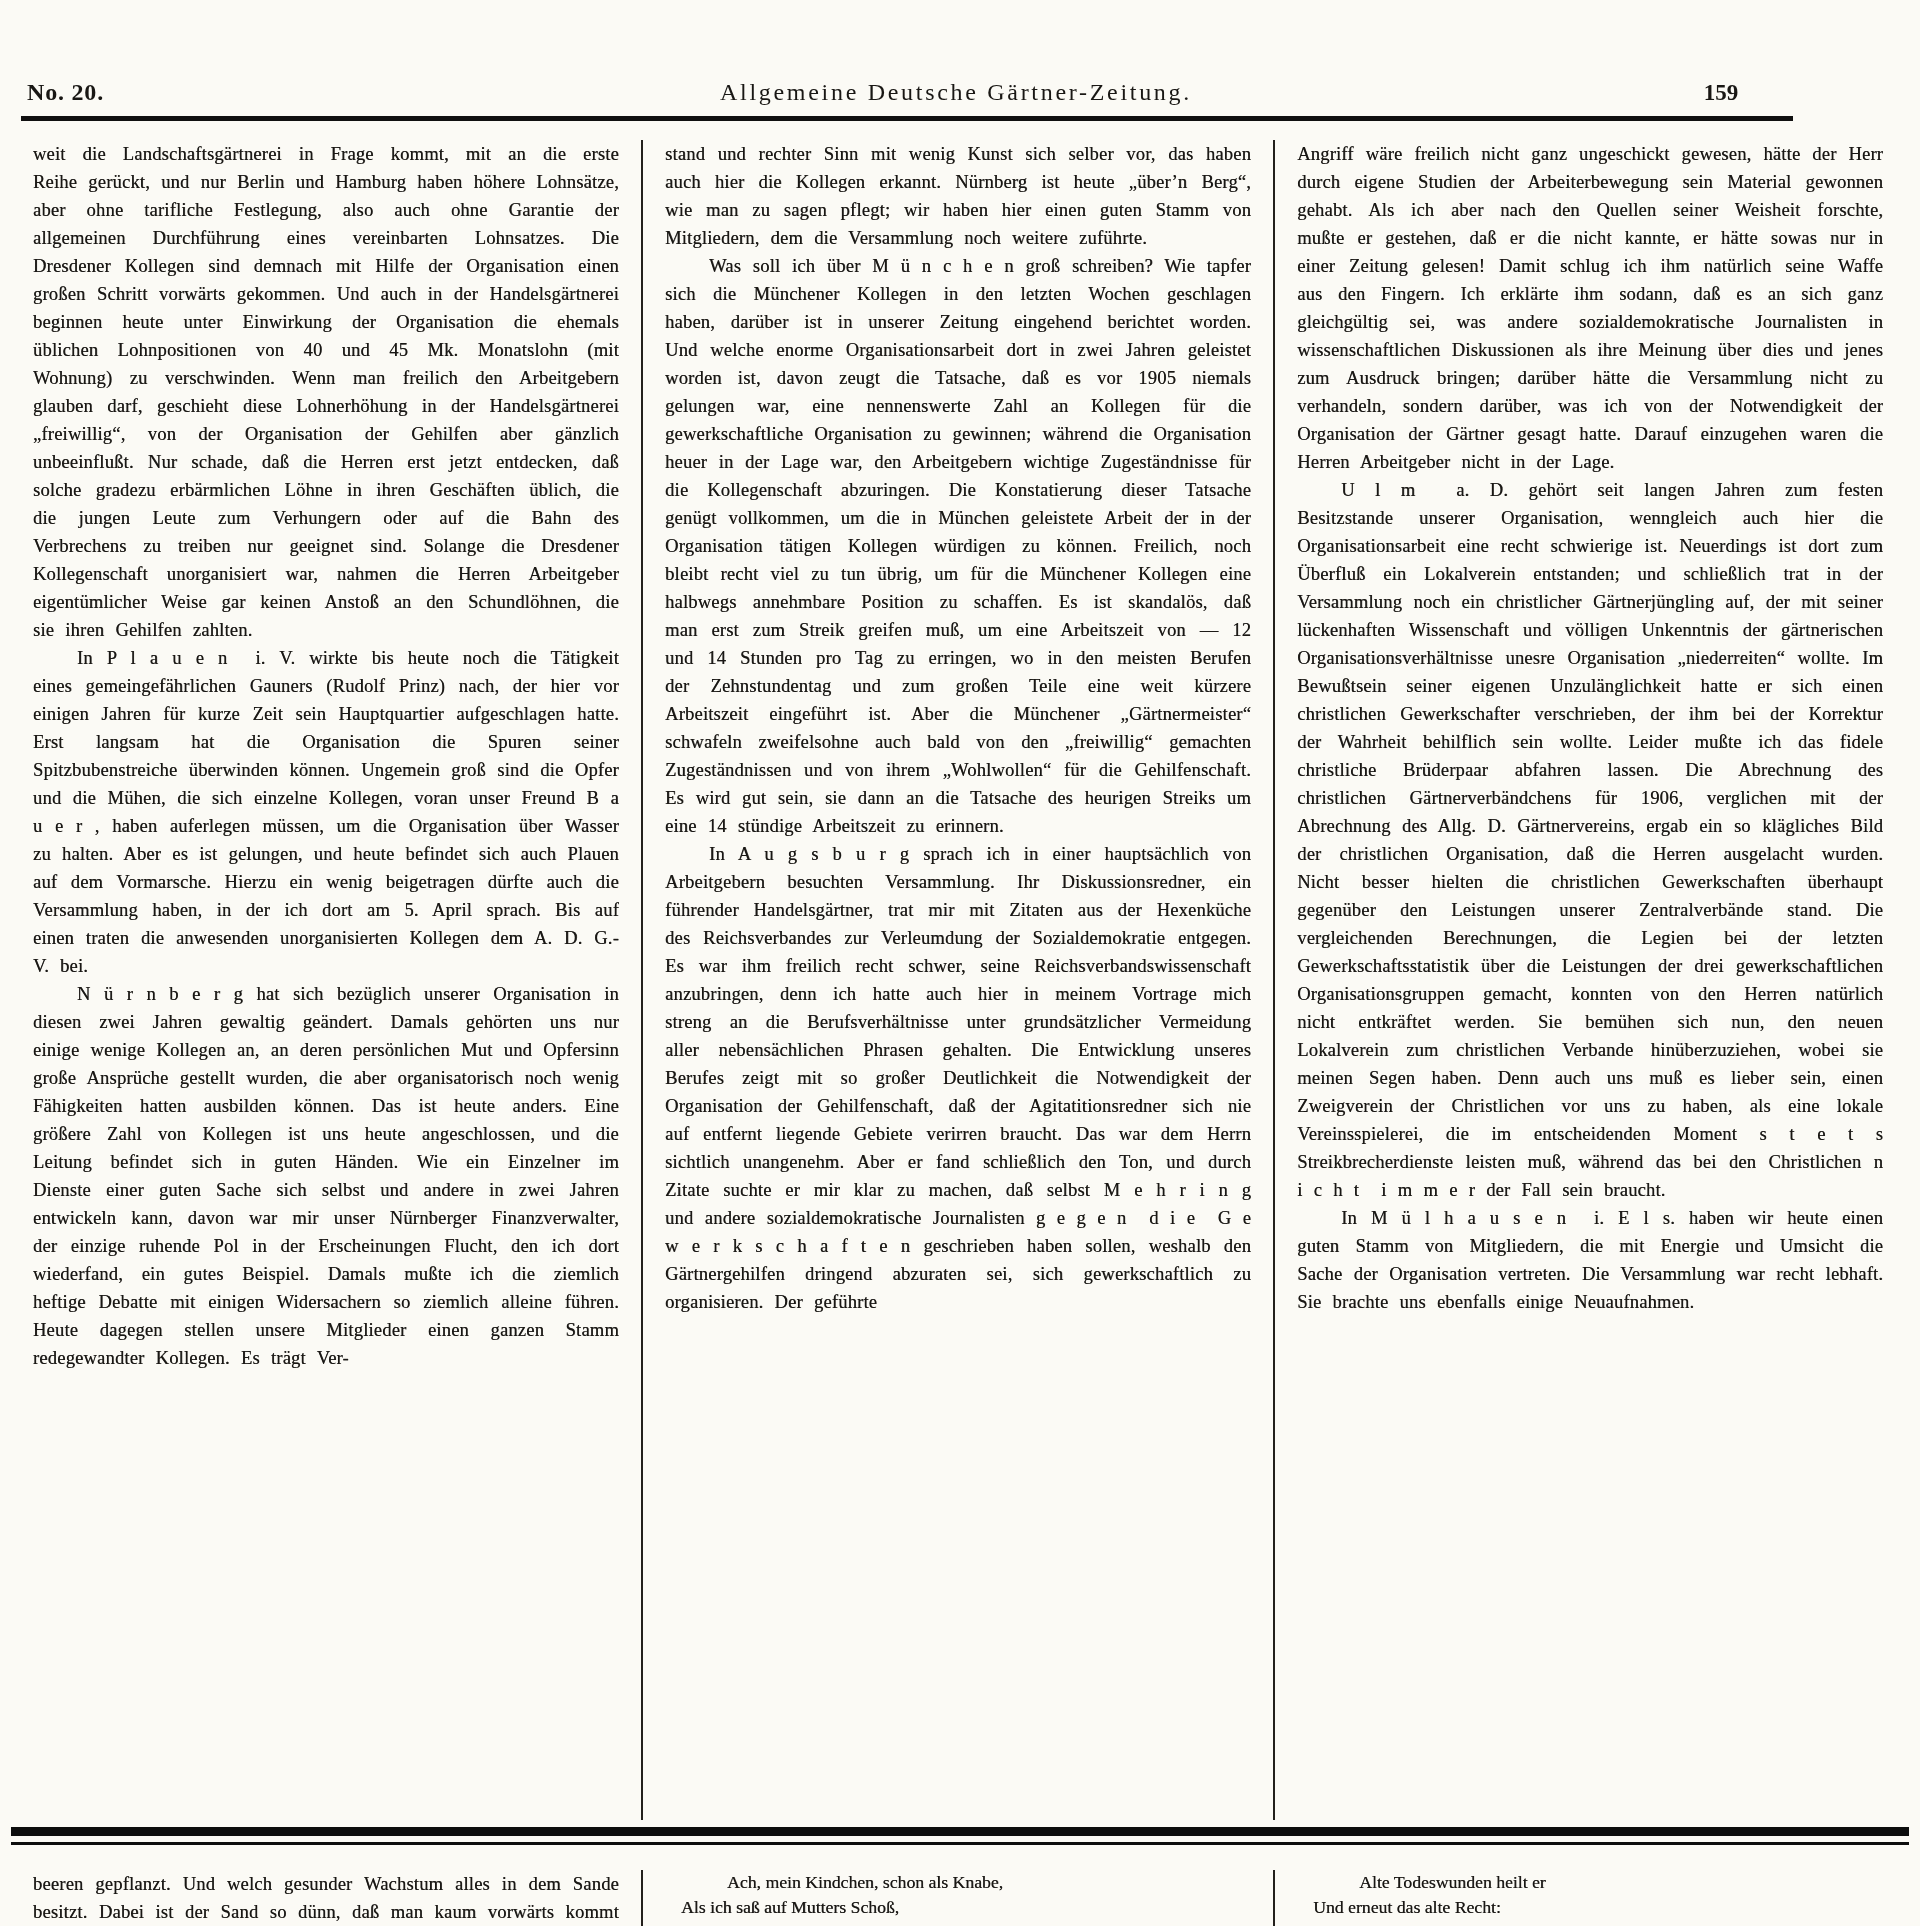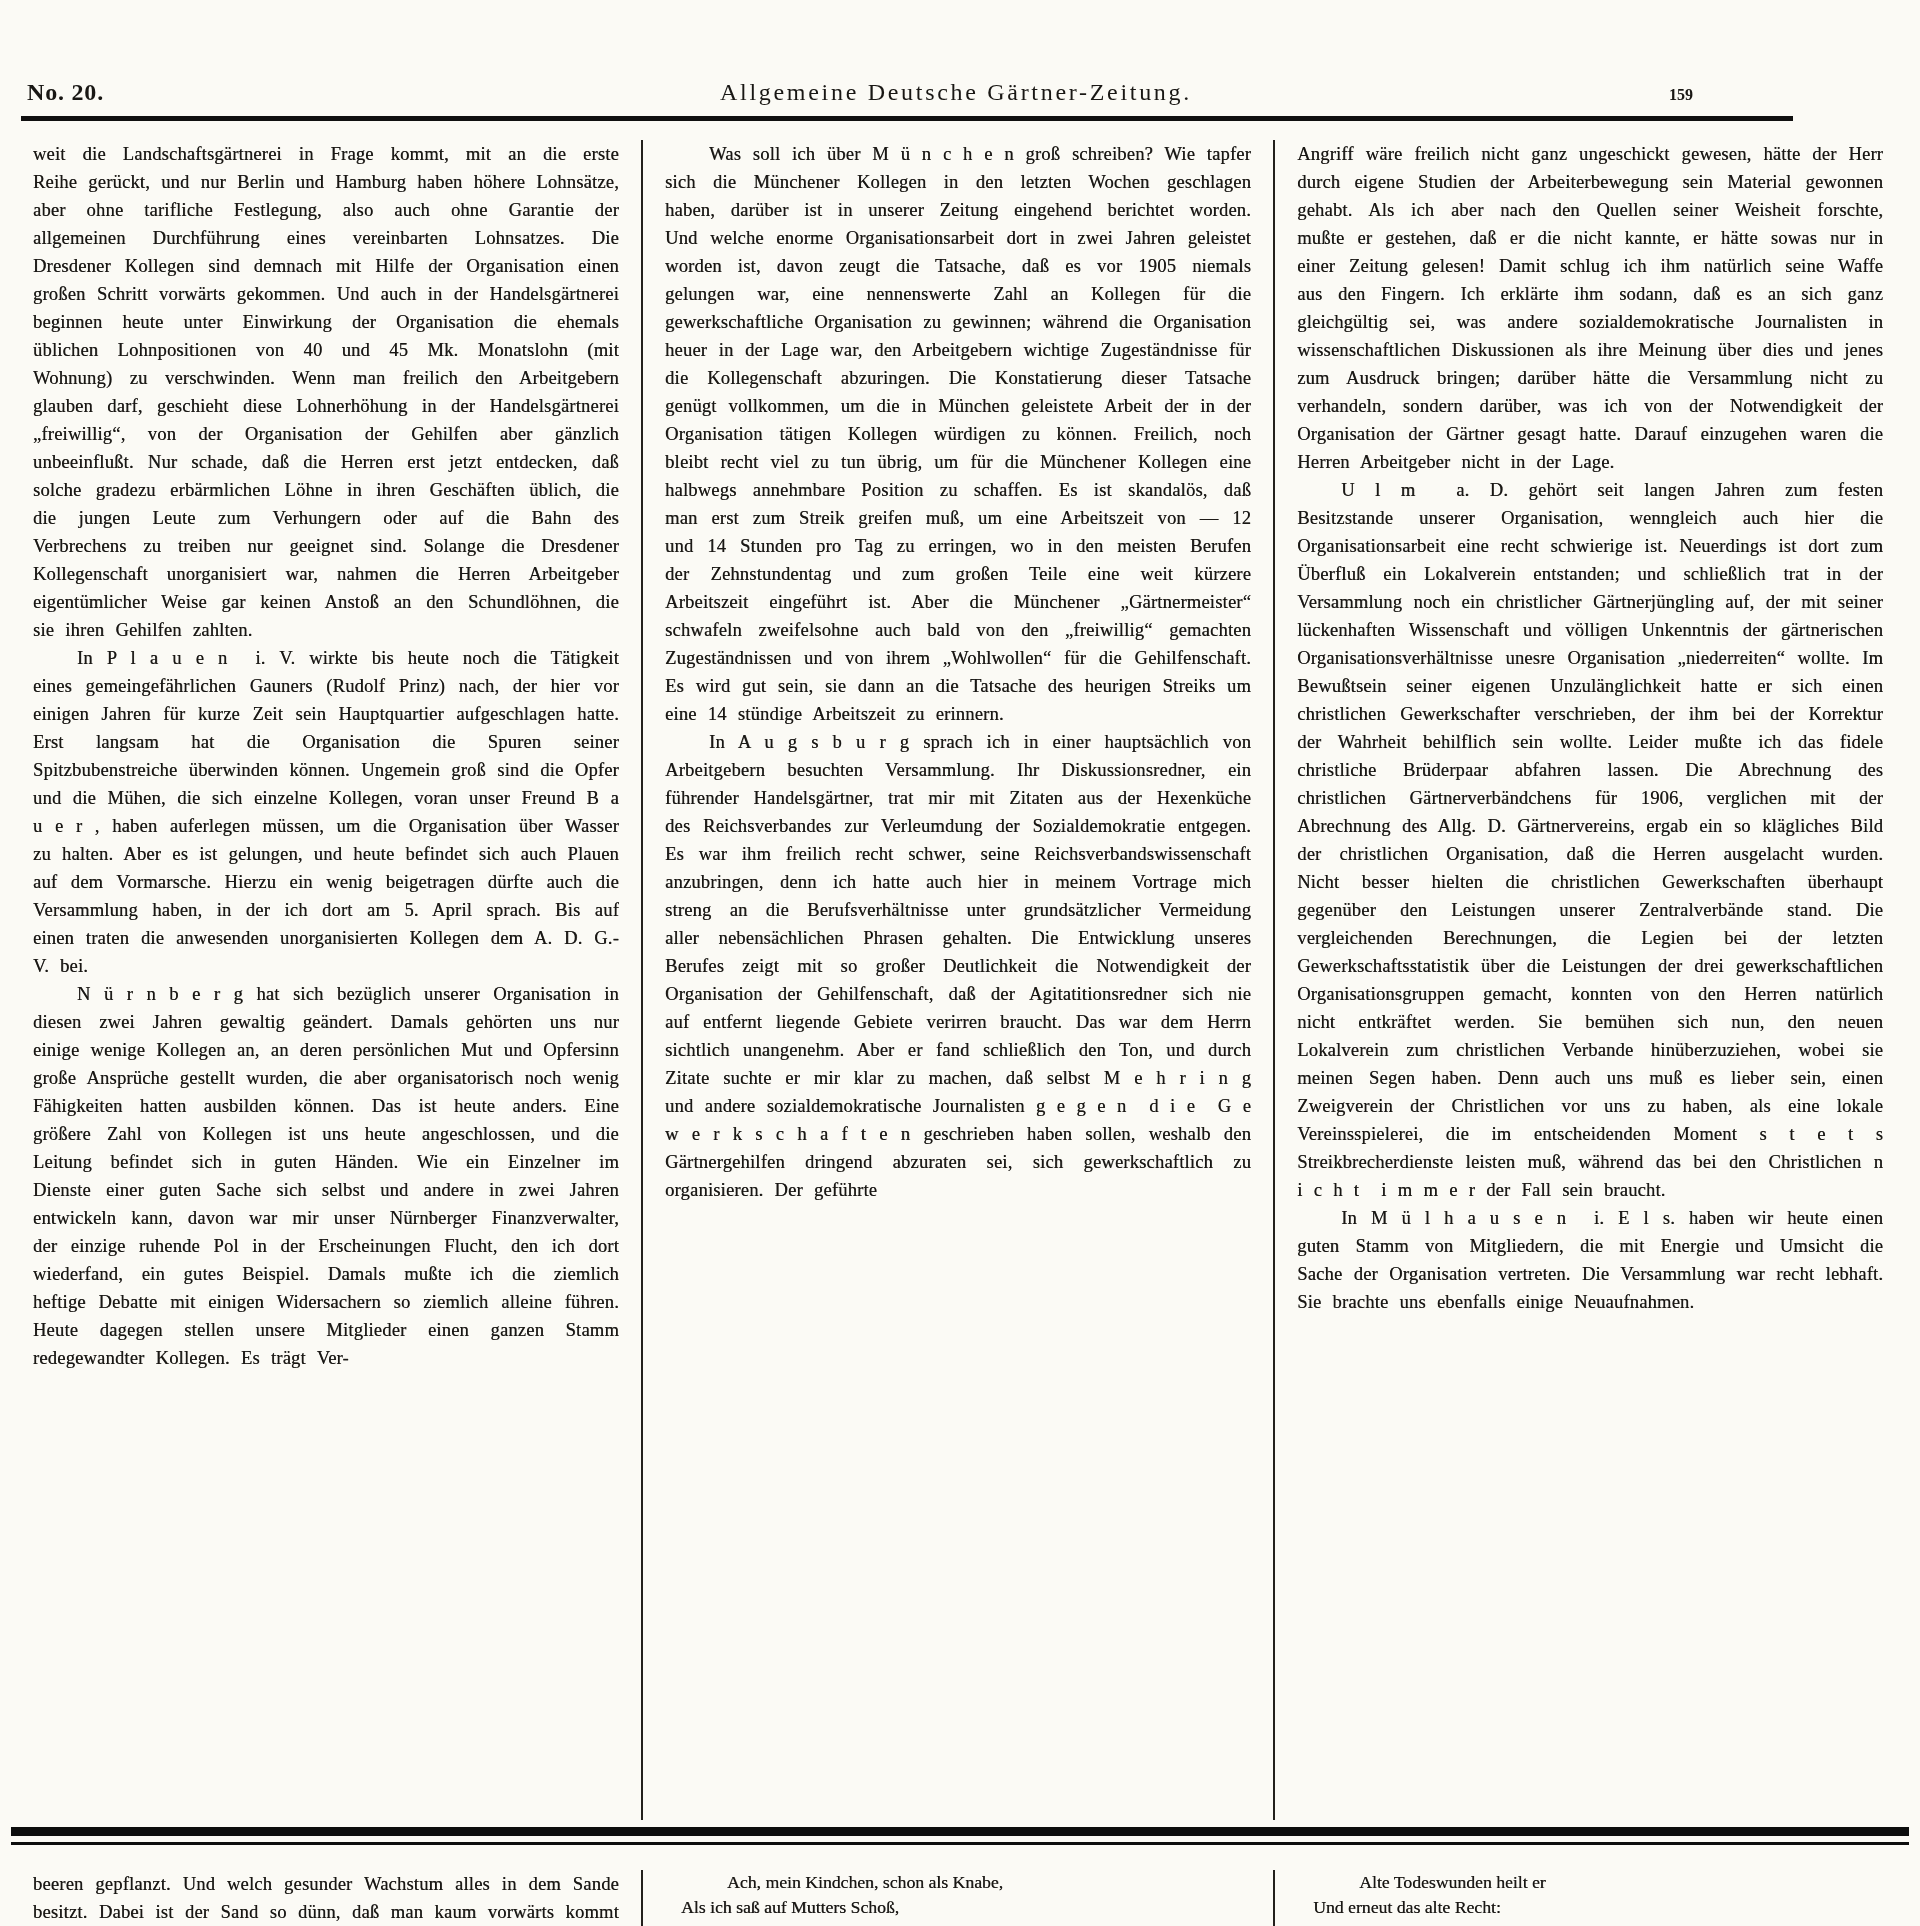--- a/index.html
+++ b/index.html
@@ -14,21 +14,21 @@
     box-sizing:border-box;
   }
   
   .header{
     display:flex;align-items:baseline;
     padding:39px 35px 0 27px;
     margin-top:40px;
   }
   .issue{flex:0 0 216px;font-size:24px;font-weight:bold;letter-spacing:0.8px;}
   .title{flex:1;text-align:center;font-size:24px;font-weight:normal;letter-spacing:2.7px;}
-  .pageno{flex:0 0 216px;text-align:left;font-size:16px;font-weight:bold;padding-right:112px;box-sizing:border-box;font-family:Liberation Serif, serif;}
+  .pageno{flex:0 0 216px;text-align:center;font-size:23px;font-weight:bold;padding-right:112px;box-sizing:border-box;font-family:Liberation Serif, serif;}
   .header-rule{
     margin:10px 127px 0 21px;
     height:5px;background:#101010;
   }
   
   .cols{display:flex;box-sizing:border-box;padding:18.5px 0 0 33px;overflow:hidden;}
   .section-top{height:1699px;}
   .section-bottom{height:813px;padding-top:25px;}
   .col{flex:0 0 586px;overflow:hidden;}
   .vrule{flex:0 0 1.5px;background:#23201c;margin:0 22.3px;align-self:stretch;}
@@ -71,20 +71,21 @@
   <div class="header-rule"></div>
 
   <div class="cols section-top">
     <div class="col">
         <p class="para">weit die Landschaftsgärtnerei in Frage kommt, mit an die erste Reihe gerückt, und nur Berlin und Hamburg haben höhere Lohnsätze, aber ohne tarifliche Festlegung, also auch ohne Garantie der allgemeinen Durchführung eines vereinbarten Lohnsatzes. Die Dresdener Kollegen sind demnach mit Hilfe der Organisation einen großen Schritt vorwärts gekommen. Und auch in der Handelsgärtnerei beginnen heute unter Einwirkung der Organisation die ehemals üblichen Lohnpositionen von 40 und 45 Mk. Monatslohn (mit Wohnung) zu verschwinden. Wenn man freilich den Arbeitgebern glauben darf, geschieht diese Lohnerhöhung in der Handelsgärtnerei „freiwillig“, von der Organisation der Gehilfen aber gänzlich unbeeinflußt. Nur schade, daß die Herren erst jetzt entdecken, daß solche gradezu erbärmlichen Löhne in ihren Geschäften üblich, die die jungen Leute zum Verhungern oder auf die Bahn des Verbrechens zu treiben nur geeignet sind. Solange die Dresdener Kollegenschaft unorganisiert war, nahmen die Herren Arbeitgeber eigentümlicher Weise gar keinen Anstoß an den Schundlöhnen, die sie ihren Gehilfen zahlten.</p>
         <p class="para indent">In P l a u e n &nbsp;i. V. wirkte bis heute noch die Tätigkeit eines gemeingefährlichen Gauners (Rudolf Prinz) nach, der hier vor einigen Jahren für kurze Zeit sein Hauptquartier aufgeschlagen hatte. Erst langsam hat die Organisation die Spuren seiner Spitzbubenstreiche überwinden können. Ungemein groß sind die Opfer und die Mühen, die sich einzelne Kollegen, voran unser Freund B a u e r , haben auferlegen müssen, um die Organisation über Wasser zu halten. Aber es ist gelungen, und heute befindet sich auch Plauen auf dem Vormarsche. Hierzu ein wenig beigetragen dürfte auch die Versammlung haben, in der ich dort am 5. April sprach. Bis auf einen traten die anwesenden unorganisierten Kollegen dem A. D. G.-V. bei.</p>
         <p class="para indent">N ü r n b e r g hat sich bezüglich unserer Organisation in diesen zwei Jahren gewaltig geändert. Damals gehörten uns nur einige wenige Kollegen an, an deren persönlichen Mut und Opfersinn große Ansprüche gestellt wurden, die aber organisatorisch noch wenig Fähigkeiten hatten ausbilden können. Das ist heute anders. Eine größere Zahl von Kollegen ist uns heute angeschlossen, und die Leitung befindet sich in guten Händen. Wie ein Einzelner im Dienste einer guten Sache sich selbst und andere in zwei Jahren entwickeln kann, davon war mir unser Nürnberger Finanzverwalter, der einzige ruhende Pol in der Erscheinungen Flucht, den ich dort wiederfand, ein gutes Beispiel. Damals mußte ich die ziemlich heftige Debatte mit einigen Widersachern so ziemlich alleine führen. Heute dagegen stellen unsere Mitglieder einen ganzen Stamm redegewandter Kollegen. Es trägt Ver-</p>
       </div>
     <div class="vrule"></div>
     <div class="col">
+        <p class="para">stand und rechter Sinn mit wenig Kunst sich selber vor, das haben auch hier die Kollegen erkannt. Nürnberg ist heute „über’n Berg“, wie man zu sagen pflegt; wir haben hier einen guten Stamm von Mitgliedern, dem die Versammlung noch weitere zuführte.</p>
         <p class="para indent">Was soll ich über M ü n c h e n groß schreiben? Wie tapfer sich die Münchener Kollegen in den letzten Wochen geschlagen haben, darüber ist in unserer Zeitung eingehend berichtet worden. Und welche enorme Organisationsarbeit dort in zwei Jahren geleistet worden ist, davon zeugt die Tatsache, daß es vor 1905 niemals gelungen war, eine nennenswerte Zahl an Kollegen für die gewerkschaftliche Organisation zu gewinnen; während die Organisation heuer in der Lage war, den Arbeitgebern wichtige Zugeständnisse für die Kollegenschaft abzuringen. Die Konstatierung dieser Tatsache genügt vollkommen, um die in München geleistete Arbeit der in der Organisation tätigen Kollegen würdigen zu können. Freilich, noch bleibt recht viel zu tun übrig, um für die Münchener Kollegen eine halbwegs annehmbare Position zu schaffen. Es ist skandalös, daß man erst zum Streik greifen muß, um eine Arbeitszeit von — 12 und 14 Stunden pro Tag zu erringen, wo in den meisten Berufen der Zehnstundentag und zum großen Teile eine weit kürzere Arbeitszeit eingeführt ist. Aber die Münchener „Gärtnermeister“ schwafeln zweifelsohne auch bald von den „freiwillig“ gemachten Zugeständnissen und von ihrem „Wohlwollen“ für die Gehilfenschaft. Es wird gut sein, sie dann an die Tatsache des heurigen Streiks um eine 14 stündige Arbeitszeit zu erinnern.</p>
         <p class="para indent">In A u g s b u r g sprach ich in einer hauptsächlich von Arbeitgebern besuchten Versammlung. Ihr Diskussionsredner, ein führender Handelsgärtner, trat mir mit Zitaten aus der Hexenküche des Reichsverbandes zur Verleumdung der Sozialdemokratie entgegen. Es war ihm freilich recht schwer, seine Reichsverbandswissenschaft anzubringen, denn ich hatte auch hier in meinem Vortrage mich streng an die Berufsverhältnisse unter grundsätzlicher Vermeidung aller nebensächlichen Phrasen gehalten. Die Entwicklung unseres Berufes zeigt mit so großer Deutlichkeit die Notwendigkeit der Organisation der Gehilfenschaft, daß der Agitatitionsredner sich nie auf entfernt liegende Gebiete verirren braucht. Das war dem Herrn sichtlich unangenehm. Aber er fand schließlich den Ton, und durch Zitate suchte er mir klar zu machen, daß selbst M e h r i n g und andere sozialdemokratische Journalisten g e g e n &nbsp;d i e &nbsp;G e w e r k s c h a f t e n geschrieben haben sollen, weshalb den Gärtnergehilfen dringend abzuraten sei, sich gewerkschaftlich zu organisieren. Der geführte</p>
       </div>
     <div class="vrule"></div>
     <div class="col">
         <p class="para">Angriff wäre freilich nicht ganz ungeschickt gewesen, hätte der Herr durch eigene Studien der Arbeiterbewegung sein Material gewonnen gehabt. Als ich aber nach den Quellen seiner Weisheit forschte, mußte er gestehen, daß er die nicht kannte, er hätte sowas nur in einer Zeitung gelesen! Damit schlug ich ihm natürlich seine Waffe aus den Fingern. Ich erklärte ihm sodann, daß es an sich ganz gleichgültig sei, was andere sozialdemokratische Journalisten in wissenschaftlichen Diskussionen als ihre Meinung über dies und jenes zum Ausdruck bringen; darüber hätte die Versammlung nicht zu verhandeln, sondern darüber, was ich von der Notwendigkeit der Organisation der Gärtner gesagt hatte. Darauf einzugehen waren die Herren Arbeitgeber nicht in der Lage.</p>
         <p class="para indent">U l m &nbsp;a. D. gehört seit langen Jahren zum festen Besitzstande unserer Organisation, wenngleich auch hier die Organisationsarbeit eine recht schwierige ist. Neuerdings ist dort zum Überfluß ein Lokalverein entstanden; und schließlich trat in der Versammlung noch ein christlicher Gärtnerjüngling auf, der mit seiner lückenhaften Wissenschaft und völligen Unkenntnis der gärtnerischen Organisationsverhältnisse unesre Organisation „niederreiten“ wollte. Im Bewußtsein seiner eigenen Unzulänglichkeit hatte er sich einen christlichen Gewerkschafter verschrieben, der ihm bei der Korrektur der Wahrheit behilflich sein wollte. Leider mußte ich das fidele christliche Brüderpaar abfahren lassen. Die Abrechnung des christlichen Gärtnerverbändchens für 1906, verglichen mit der Abrechnung des Allg. D. Gärtnervereins, ergab ein so klägliches Bild der christlichen Organisation, daß die Herren ausgelacht wurden. Nicht besser hielten die christlichen Gewerkschaften überhaupt gegenüber den Leistungen unserer Zentralverbände stand. Die vergleichenden Berechnungen, die Legien bei der letzten Gewerkschaftsstatistik über die Leistungen der drei gewerkschaftlichen Organisationsgruppen gemacht, konnten von den Herren natürlich nicht entkräftet werden. Sie bemühen sich nun, den neuen Lokalverein zum christlichen Verbande hinüberzuziehen, wobei sie meinen Segen haben. Denn auch uns muß es lieber sein, einen Zweigverein der Christlichen vor uns zu haben, als eine lokale Vereinsspielerei, die im entscheidenden Moment s t e t s Streikbrecherdienste leisten muß, während das bei den Christlichen n i c h t &nbsp;i m m e r der Fall sein braucht.</p>
         <p class="para indent">In M ü l h a u s e n &nbsp;i. E l s. haben wir heute einen guten Stamm von Mitgliedern, die mit Energie und Umsicht die Sache der Organisation vertreten. Die Versammlung war recht lebhaft. Sie brachte uns ebenfalls einige Neuaufnahmen.</p>
       </div>
   </div>

